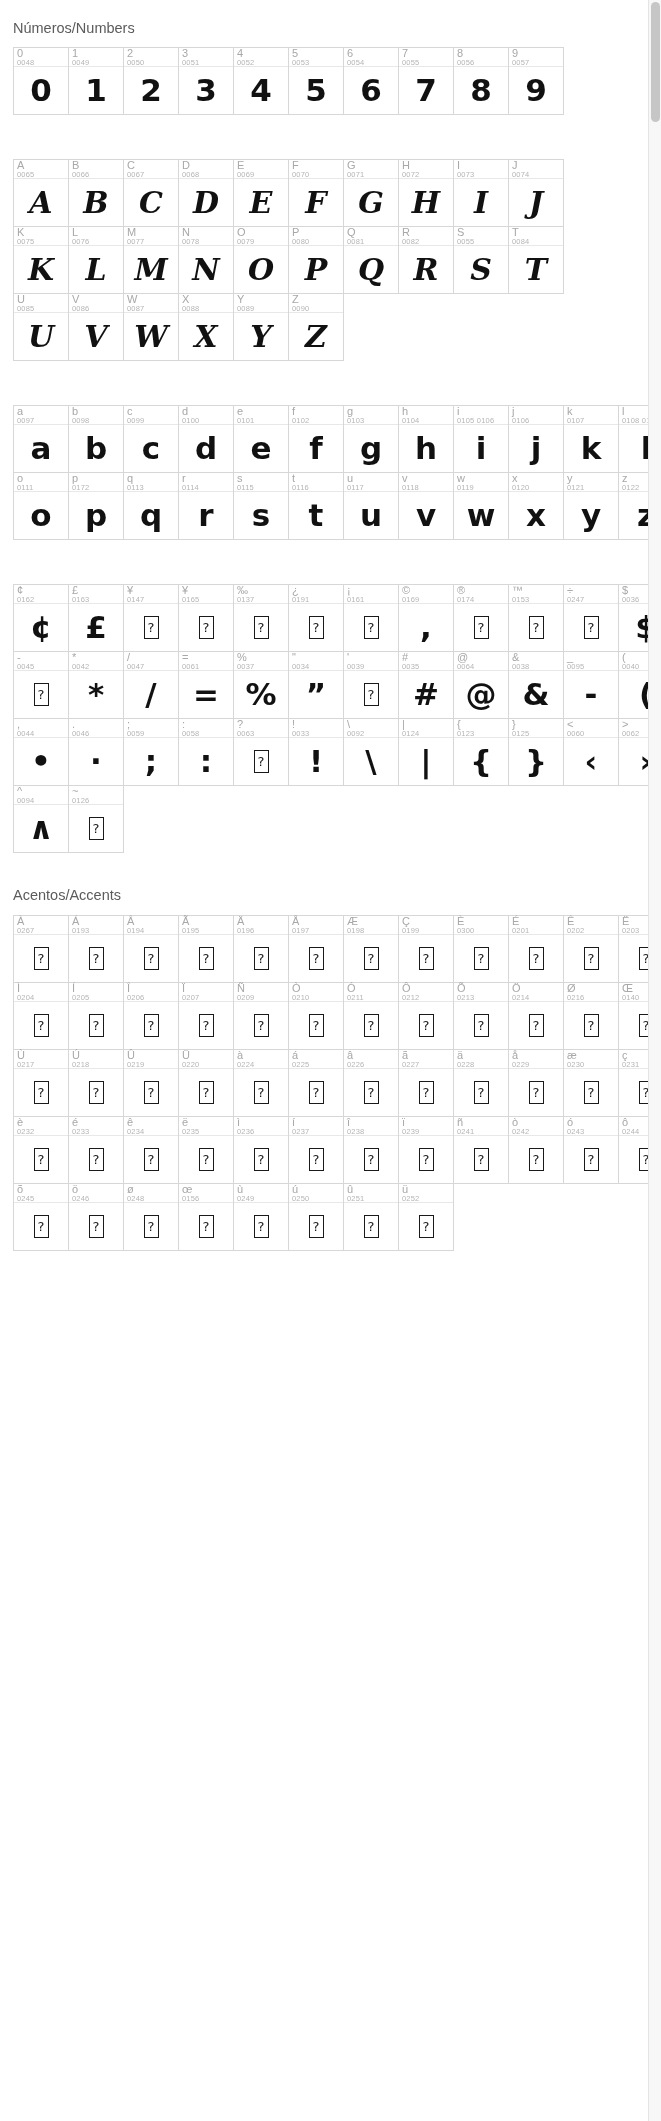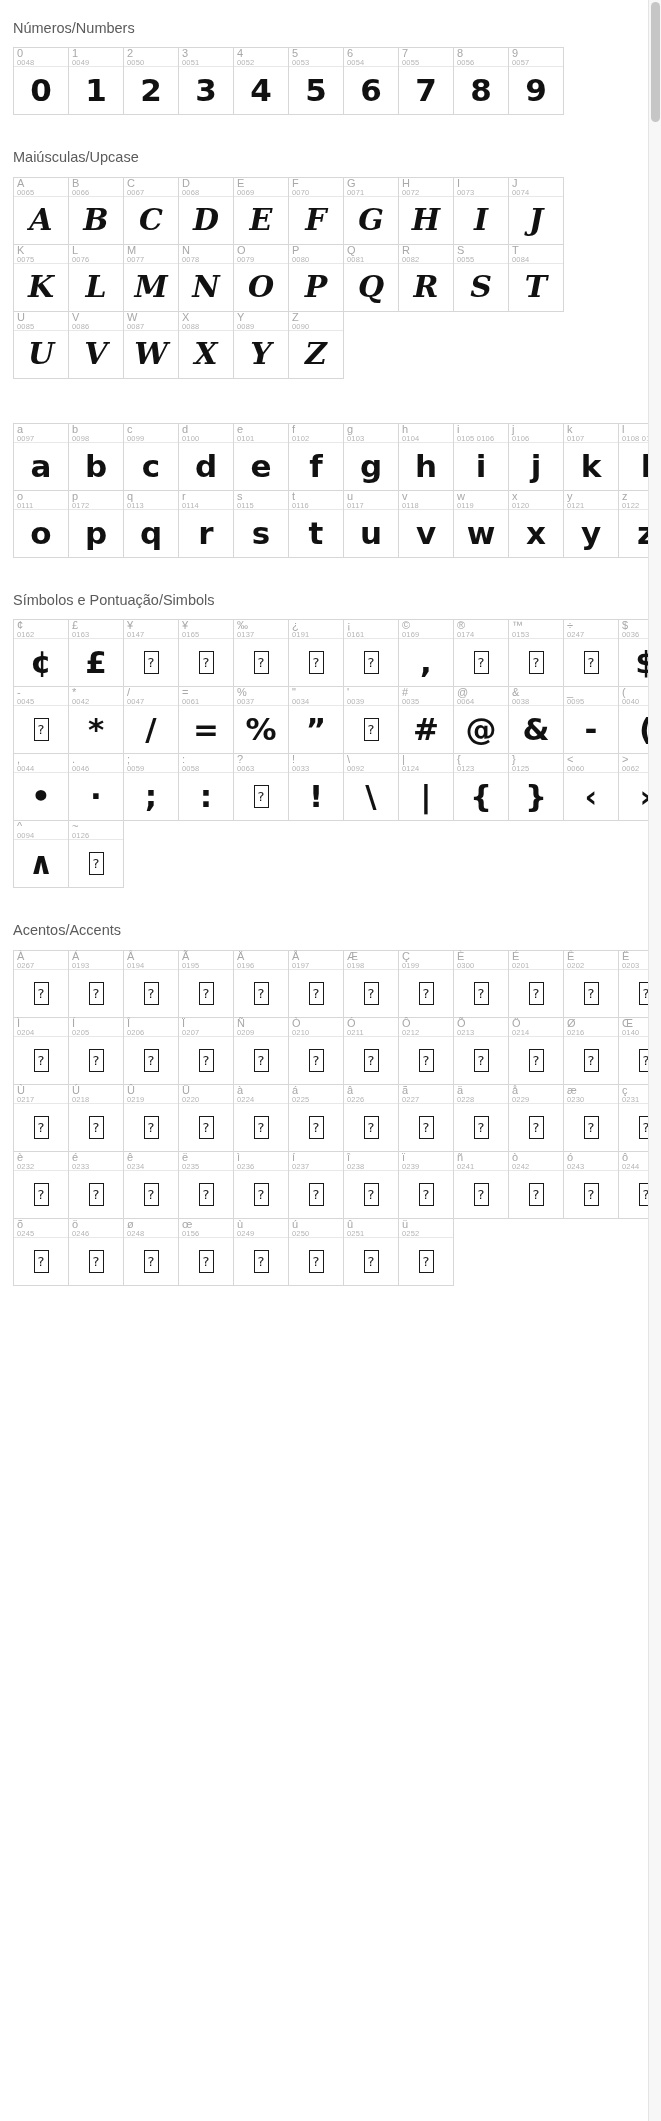--- a/index.html
+++ b/index.html
@@ -210,21 +210,20 @@
                 <span class="ch">9</span>
                 <span class="code">0057</span>
               </div>
               <div class="glyph">9</div>
             </div>
           </div>
         </div>
       </div>
       <div class="section">
         <div class="spacer-lg"></div>
-        <div class="section-title">Maiúsculas/Upcase</div>
         <div class="grid-wrap">
           <div class="row">
             <div class="cell">
               <div class="meta">
                 <span class="ch">A</span>
                 <span class="code">0065</span>
               </div>
               <div class="glyph script">A</div>
             </div>
             <div class="cell">
@@ -581,21 +580,20 @@
                 <span class="ch">z</span>
                 <span class="code">0122</span>
               </div>
               <div class="glyph">z</div>
             </div>
           </div>
         </div>
       </div>
       <div class="section">
         <div class="spacer-lg"></div>
-        <div class="section-title">Símbolos e Pontuação/Simbols</div>
         <div class="grid-wrap">
           <div class="row">
             <div class="cell">
               <div class="meta">
                 <span class="ch">¢</span>
                 <span class="code">0162</span>
               </div>
               <div class="glyph">¢</div>
             </div>
             <div class="cell">

